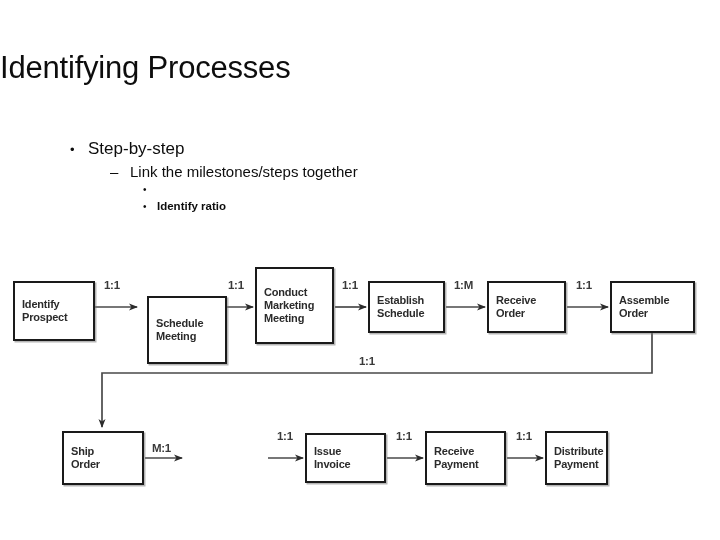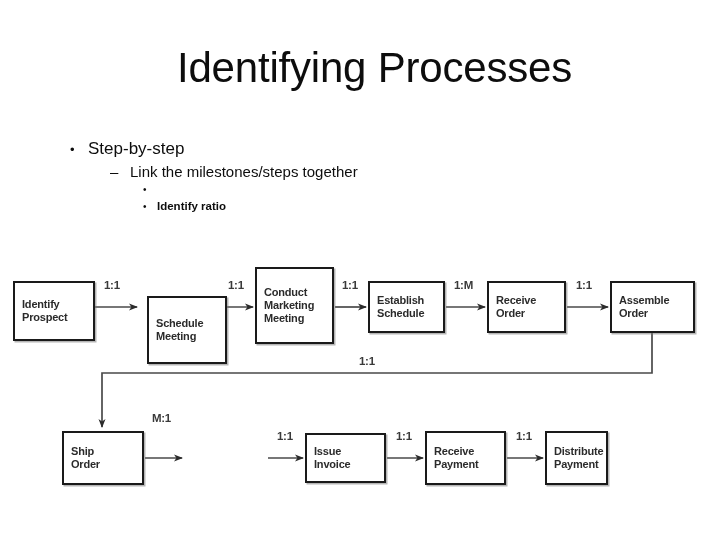--- a/index.html
+++ b/index.html
@@ -15,22 +15,22 @@
     font-family: "Liberation Sans", sans-serif;
     color: #000000;
   }
 
   
   #slide-title {
     position: absolute;
     top: 48px;
     left: 0;
     width: 572px;
-    text-align: right;
-    font-size: 42px;
+    text-align: left;
+    font-size: 31px;
     font-weight: 400;
     line-height: 40px;
     letter-spacing: -0.2px;
     color: #0d0d0d;
   }
 
   
   #bullet-list {
     position: absolute;
     top: 137px;
@@ -219,18 +219,18 @@
   </div>
 
   <div class="edge-label" style="left:104px; top:24px;">1:1</div>
   <div class="edge-label" style="left:228px; top:24px;">1:1</div>
   <div class="edge-label" style="left:342px; top:24px;">1:1</div>
   <div class="edge-label" style="left:454px; top:24px;">1:M</div>
   <div class="edge-label" style="left:576px; top:24px;">1:1</div>
 
   <div class="edge-label" style="left:359px; top:100px;">1:1</div>
 
-  <div class="edge-label" style="left:152px; top:157px;">M:1</div>
+  <div class="edge-label" style="left:152px; top:187px;">M:1</div>
   <div class="edge-label" style="left:277px; top:175px;">1:1</div>
   <div class="edge-label" style="left:396px; top:175px;">1:1</div>
   <div class="edge-label" style="left:516px; top:175px;">1:1</div>
 
 </div>
 
 </body></html>

